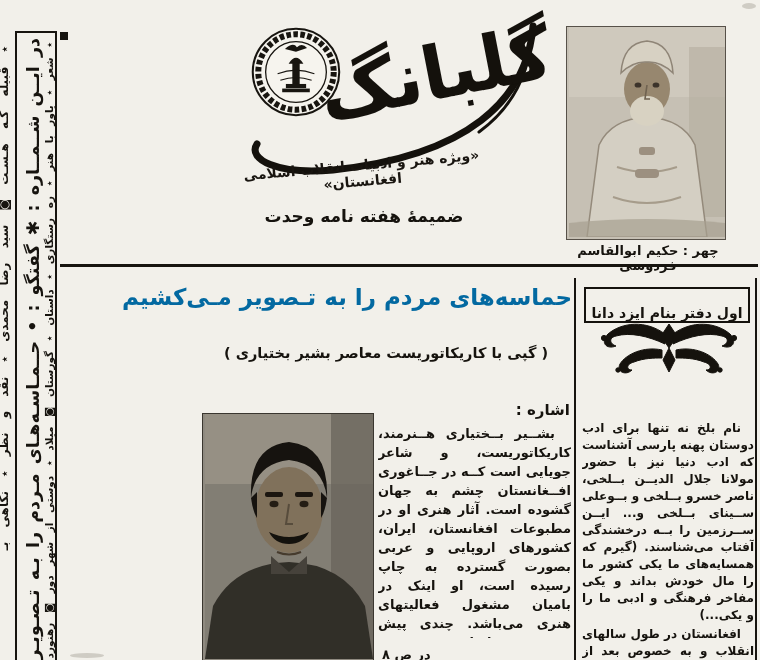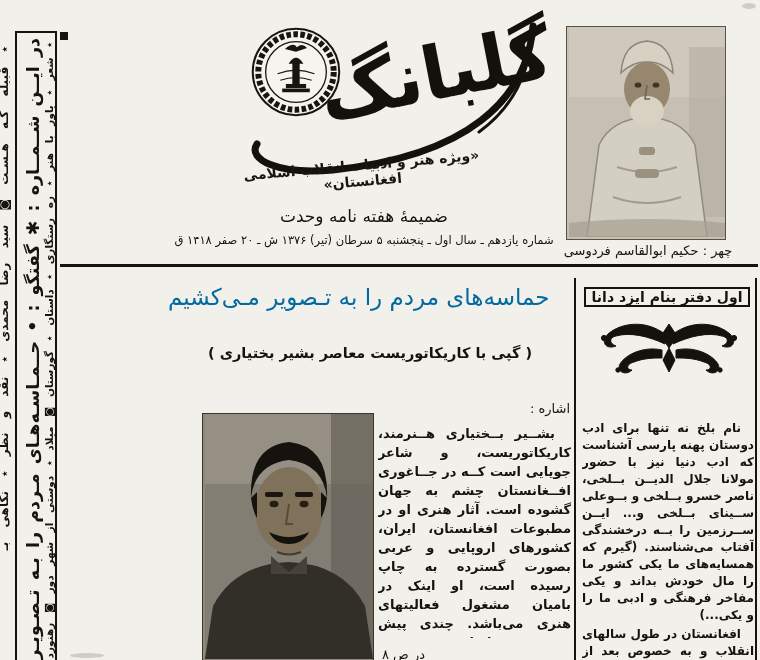--- a/index.html
+++ b/index.html
@@ -2,21 +2,21 @@
 <html lang="fa" dir="rtl"><head>
 <meta charset="utf-8">
 <style>
   html,body { margin:0; padding:0; background:#d8d5cf; }
   #page {
     position:relative; width:760px; height:660px; overflow:hidden;
     background:#f2f0ea; color:#16130e;
     font-family:"DejaVu Sans", sans-serif; direction:rtl;
   }
   .abs { position:absolute; }
-  .b { font-weight:normal; }
+  .b { font-weight:bold; }
   .center { text-align:center; }
 
   
   .vrun {
     position:absolute; white-space:nowrap; direction:rtl;
     transform-origin:0 0; transform:rotate(-90deg) translateX(-100%);
     font-weight:bold; color:#17140f;
   }
   #vrun-main  { left:23px; top:38px; font-size:17.5px; word-spacing:3px; }
   #vrun-items { left:43px; top:42px; font-size:10.5px; word-spacing:6px; letter-spacing:.5px; }
@@ -44,35 +44,35 @@
   #main-divider { left:60px; top:264px; width:698px; height:2.5px; background:#17140f; }
   #col-rule-left  { left:574px; top:278px; width:2px; height:382px; background:#17140f; }
   #col-rule-right { left:755px; top:278px; width:2px; height:382px; background:#17140f; }
 
   
   #ferdowsi-frame { left:566px; top:26px; width:158px; height:212px; border:1px solid #575149; background:#c6c0b4; }
   #ferdowsi-caption { left:556px; top:243px; width:184px; font-size:13px; }
 
   
   #feature-headline { left:168px; top:284px; width:404px; font-size:23px; white-space:nowrap; text-align:left; color:#0369a1; }
-  #feature-subheadline { left:186px; top:345px; width:368px; font-size:14.5px; font-weight:600; }
-  #feature-kicker { left:492px; top:401px; width:78px; font-size:13px; text-align:right; }
+  #feature-subheadline { left:202px; top:345px; width:368px; font-size:14.5px; font-weight:600; }
+  #feature-kicker { left:492px; top:401px; width:78px; font-size:15px; text-align:right;font-weight:bold; }
   #feature-intro {
     left:378px; top:424px; width:193px; height:214px; overflow:hidden;
     font-size:13px; line-height:19px; text-align:justify; font-weight:bold;
   }
   #feature-intro p { margin:0; text-indent:16px; }
   #feature-continued { left:382px; top:639px; font-size:13px;margin-top:8px; }
 
   #bakhtiari-frame { left:202px; top:413px; width:170px; height:247px; border:1px solid #3a362f; background:#8f8a80; }
 
   
   #rc-header-box {
-    left:584px; top:287px; width:166px; height:20px; box-sizing:border-box;
-    border:2px solid #15120d; display:flex; align-items:flex-start; justify-content:center;
+    left:584px; top:287px; width:166px; height:36px; box-sizing:border-box;
+    border:2px solid #15120d; display:flex; align-items:flex-end; justify-content:center;
     font-size:14px; font-weight:bold;
   }
   #rc-ornament { left:596px; top:320px; }
   #rc-section-title { left:584px; top:384px; width:168px; font-size:16.5px; }
   #rc-body {
     left:582px; top:420px; width:172px; height:240px; overflow:hidden;
     font-size:12px; line-height:17px; text-align:justify; font-weight:bold;
   }
   #rc-body p { margin:0 0 2px 0; text-indent:13px; }
 
@@ -106,21 +106,20 @@
     <path d="M298 18 C 292 92, 232 148, 98 162 C 42 167, 12 151, 22 136" fill="none" stroke="#14110c" stroke-width="7" stroke-linecap="round"></path>
     <path d="M298 18 C 296 60, 280 98, 244 124" fill="none" stroke="#14110c" stroke-width="3" stroke-linecap="round"></path>
   </svg>
 
   <div id="masthead-title" class="abs">گلبانگ</div>
 
   <div id="masthead-subtitle" class="abs">«ویژه هنر و ادبیات انقلاب اسلامی افغانستان»</div>
 
   <div id="masthead-supplement" class="abs b center">ضمیمهٔ هفته نامه وحدت</div>
 
-  <div id="masthead-issue" class="abs b center">شماره یازدهم ـ سال اول ـ پنجشنبه ۵ سرطان (تیر) ۱۳۷۶ ش ـ ۲۰ صفر ۱۴۱۸ ق</div>
 
   <div id="ferdowsi-frame" class="abs">
     <svg width="156" height="210" viewBox="0 0 156 210">
       <rect width="156" height="210" fill="#c6c0b4"></rect>
       <rect x="0" y="0" width="156" height="70" fill="#cfc9bd"></rect>
       <rect x="120" y="20" width="36" height="170" fill="#b4ad9f" opacity=".6"></rect>
       <path d="M18 210 L30 118 Q42 92 78 90 Q114 92 126 118 L138 210 Z" fill="#d4cfc3" stroke="#948a7b" stroke-width="1.5"></path>
       <path d="M48 140 Q78 150 108 140 M44 170 Q78 182 112 170" fill="none" stroke="#a69c8b" stroke-width="2"></path>
       <rect x="70" y="120" width="16" height="8" rx="3" fill="#9c9080"></rect>
       <rect x="66" y="142" width="24" height="9" rx="4" fill="#9c9080"></rect>

